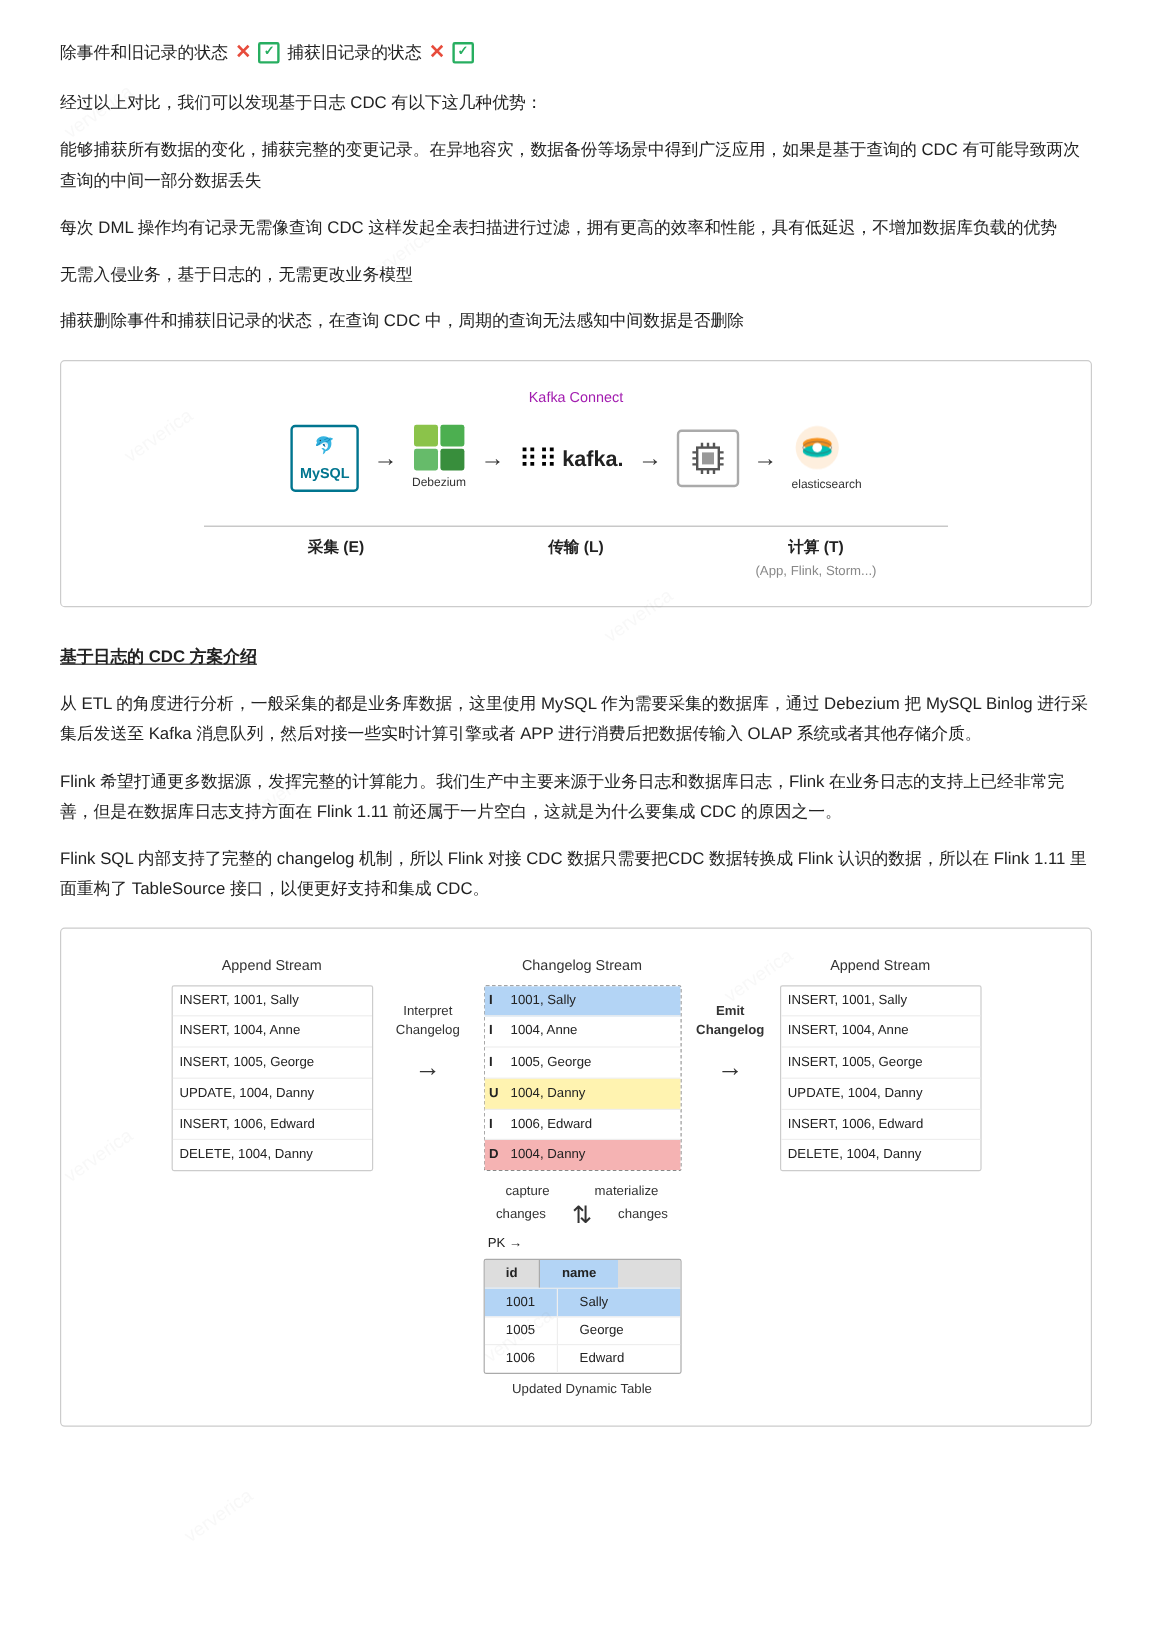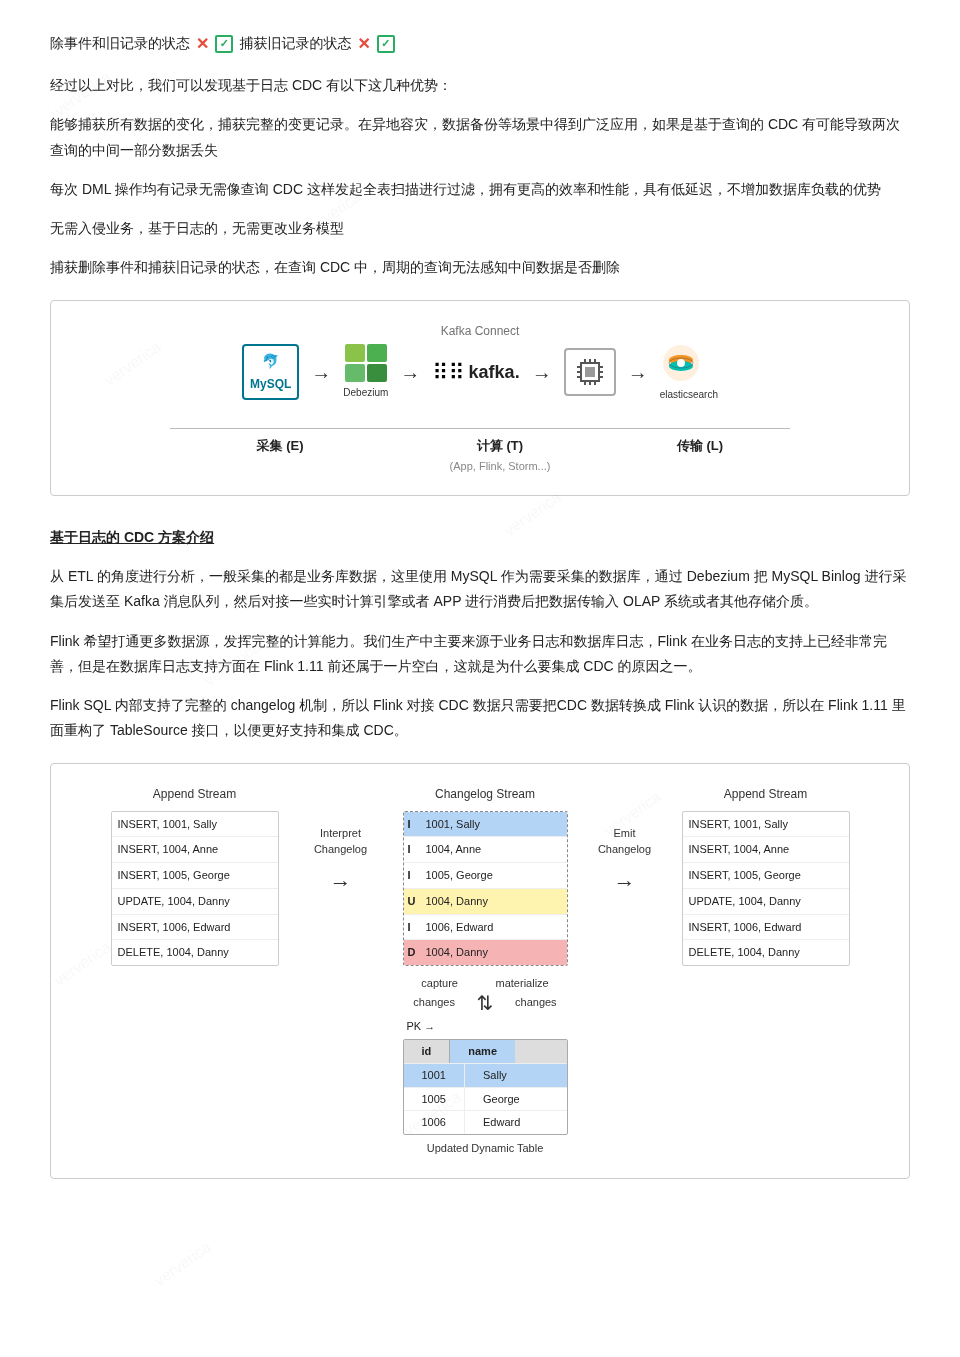--- a/index.html
+++ b/index.html
@@ -41,21 +41,22 @@
     .arch-diagram {
       border: 1px solid #ccc;
       border-radius: 4px;
       padding: 20px;
       margin: 20px 0 30px 0;
       background: #fff;
     }
     .arch-title {
       text-align: center;
       font-size: 12px;
-      color: #737373;
+      color: #a21caf;
+      margin-bottom: 10px;
     }
     .arch-flow {
       display: flex;
       align-items: center;
       justify-content: center;
       gap: 8px;
       margin-bottom: 14px;
     }
     .arch-node {
       display: flex;
@@ -211,38 +212,38 @@
         </div>
         <span style="font-size:10px;color:#333">elasticsearch</span>
       </div>
     </div>
   </div>
 
   <div style="display:flex;justify-content:center;margin-top:25px;gap:0">
     <div style="text-align:center;width:220px;border-top:1px solid #bbb;padding-top:6px">
       <div style="font-size:13px;font-weight:bold">采集 (E)</div>
     </div>
+    <div style="text-align:center;width:180px;border-top:1px solid #bbb;padding-top:6px">
+      <div style="font-size:13px;font-weight:bold">传输 (L)</div>
+    </div>
     <div style="text-align:center;width:220px;border-top:1px solid #bbb;padding-top:6px">
       <div style="font-size:13px;font-weight:bold">计算 (T)</div>
       <div style="font-size:11px;color:#888">(App, Flink, Storm...)</div>
     </div>
-    <div style="text-align:center;width:180px;border-top:1px solid #bbb;padding-top:6px">
-      <div style="font-size:13px;font-weight:bold">传输 (L)</div>
-    </div>
   </div>
 </div>
 
 <div class="section-title">基于日志的 CDC 方案介绍</div>
 
 <p class="paragraph">从 ETL 的角度进行分析，一般采集的都是业务库数据，这里使用 MySQL 作为需要采集的数据库，通过 Debezium 把 MySQL Binlog 进行采集后发送至 Kafka 消息队列，然后对接一些实时计算引擎或者 APP 进行消费后把数据传输入 OLAP 系统或者其他存储介质。</p>
 <p class="paragraph">Flink 希望打通更多数据源，发挥完整的计算能力。我们生产中主要来源于业务日志和数据库日志，Flink 在业务日志的支持上已经非常完善，但是在数据库日志支持方面在 Flink 1.11 前还属于一片空白，这就是为什么要集成 CDC 的原因之一。</p>
 <p class="paragraph">Flink SQL 内部支持了完整的 changelog 机制，所以 Flink 对接 CDC 数据只需要把CDC 数据转换成 Flink 认识的数据，所以在 Flink 1.11 里面重构了 TableSource 接口，以便更好支持和集成 CDC。</p>
 
 <div style="border:1px solid #ccc;border-radius:4px;padding:20px 10px;margin:20px 0;background:#fff;">
-  <div style="display:flex;align-items:flex-start;justify-content:center;gap:22px">
+  <div style="display:flex;align-items:flex-start;justify-content:center;gap:6px">
 
     <div style="display:flex;flex-direction:column;align-items:center;width:168px;">
       <div style="font-size:12px;color:#333;margin-bottom:6px">Append Stream</div>
       <div style="width:100%;border:1px solid #ccc;border-radius:2px;font-size:11px;">
         <div class="stream-row">INSERT, 1001, Sally</div>
         <div class="stream-row">INSERT, 1004, Anne</div>
         <div class="stream-row">INSERT, 1005, George</div>
         <div class="stream-row">UPDATE, 1004, Danny</div>
         <div class="stream-row">INSERT, 1006, Edward</div>
         <div class="stream-row">DELETE, 1004, Danny</div>
@@ -311,21 +312,21 @@
           <div style="padding:2px 18px;text-align:center;">George</div>
         </div>
         <div style="display:flex;border-top:1px solid #eee;">
           <div style="padding:2px 18px;border-right:1px solid #eee;text-align:center;">1006</div>
           <div style="padding:2px 18px;text-align:center;">Edward</div>
         </div>
       </div>
       <div style="font-size:11px;color:#333;text-align:center;margin-top:4px;">Updated Dynamic Table</div>
     </div>
 
-    <div style="display:flex;flex-direction:column;align-items:center;padding-top:42px;width:70px;">
+    <div style="display:flex;flex-direction:column;align-items:center;padding-top:42px;width:70px;font-weight:bold;">
       <div style="font-size:11px;color:#333;text-align:center;line-height:1.4;margin-bottom:4px">Emit<br>Changelog</div>
       <div style="font-size:22px;color:#333">→</div>
     </div>
 
     <div style="display:flex;flex-direction:column;align-items:center;width:168px;">
       <div style="font-size:12px;color:#333;margin-bottom:6px">Append Stream</div>
       <div style="width:100%;border:1px solid #ccc;border-radius:2px;font-size:11px;">
         <div class="stream-row">INSERT, 1001, Sally</div>
         <div class="stream-row">INSERT, 1004, Anne</div>
         <div class="stream-row">INSERT, 1005, George</div>

